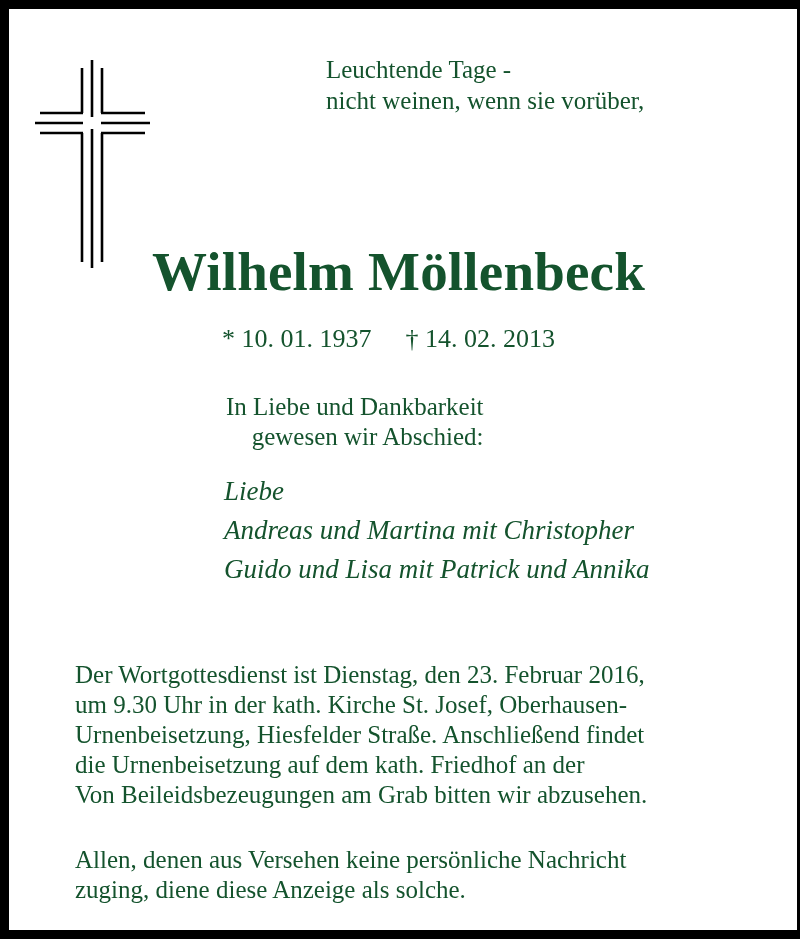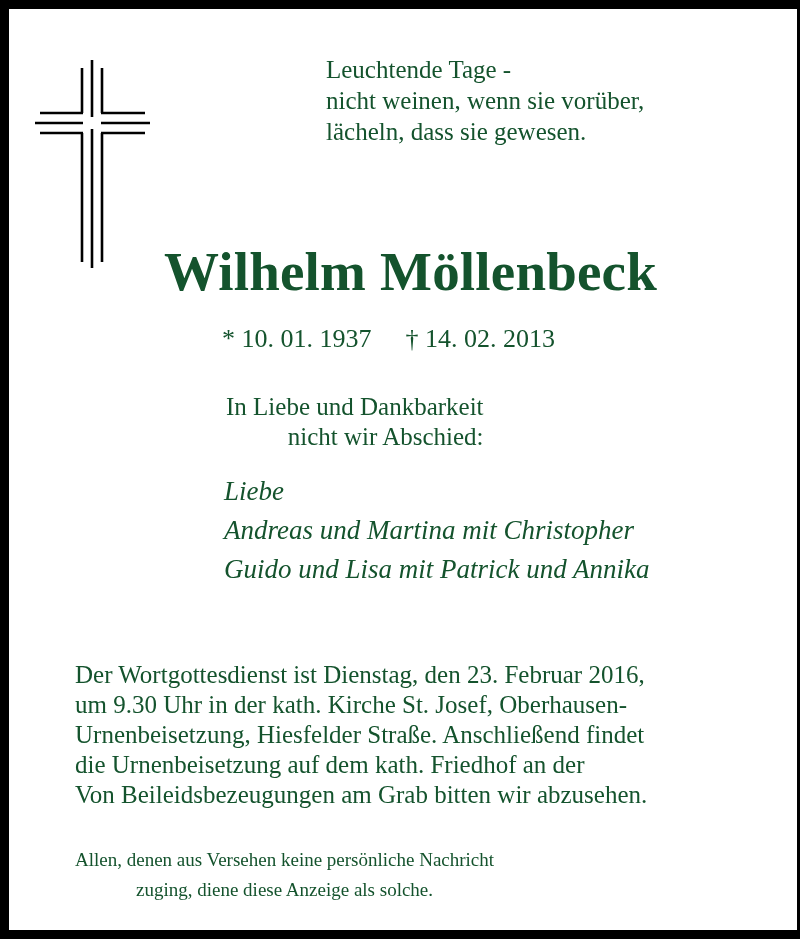--- a/index.html
+++ b/index.html
@@ -7,30 +7,30 @@
   .frame {
     position: absolute; left: 0; top: 0; width: 788px; height: 921px;
     border-top: 9px solid #000; border-left: 9px solid #000;
     border-right: 9px solid #000; border-bottom: 9px solid #000;
     background: #fff;
   }
   .serif { font-family: "Liberation Serif", "DejaVu Serif", serif; color: #14532d; }
   .motto { position: absolute; left: 326px; top: 54px; font-size: 25px; line-height: 31px; }
   .motto div { white-space: nowrap; }
   .cross { position: absolute; left: 30px; top: 55px; }
-  .name { position: absolute; left: 164px; top: 240px; font-size: 55px; font-weight: bold; line-height: 64px; white-space: nowrap; letter-spacing: 0.2px; }
+  .name { position: absolute; left: 152px; top: 240px; font-size: 55px; font-weight: bold; line-height: 64px; white-space: nowrap; letter-spacing: 0.2px; }
   .dates { position: absolute; left: 222px; top: 323px; font-size: 26px; line-height: 32px; white-space: nowrap; }
   .dates .sep { display: inline-block; width: 34px; }
   .farewell { position: absolute; left: 226px; top: 392px; font-size: 25px; line-height: 30px; text-align: right; }
   .farewell div { white-space: nowrap; }
   .mourners { position: absolute; left: 224px; top: 472px; font-size: 27px; line-height: 39px; font-style: italic; }
   .mourners div { white-space: nowrap; }
   .service { position: absolute; left: 75px; top: 644px; font-size: 25px; line-height: 30px; margin-top: 16px; }
   .service div { white-space: nowrap; }
-  .notice { position: absolute; left: 75px; top: 845px; font-size: 19px; line-height: 30px; text-align: center; }
+  .notice { position: absolute; left: 75px; top: 845px; font-size: 25px; line-height: 30px; }
   .notice div { white-space: nowrap; }
 </style>
 </head>
 <body>
 
 <div class="frame"></div>
 
 <svg class="cross" width="125" height="220" viewBox="30 55 125 220">
   <g stroke="#000" stroke-width="2.6" fill="none" stroke-linecap="butt">
 
@@ -49,34 +49,33 @@
     <line x1="101" y1="113" x2="145" y2="113"></line>
 
     <line x1="40" y1="133" x2="83" y2="133"></line>
     <line x1="101" y1="133" x2="145" y2="133"></line>
   </g>
 </svg>
 
 <div class="motto serif">
   <div>Leuchtende Tage -</div>
   <div>nicht weinen, wenn sie vorüber,</div>
-  <div>lächeln, dass sie gewesen.</div>
 </div>
 
 <div class="name serif">Wilhelm Möllenbeck</div>
 
 <div class="dates serif">
   <span>*</span>
   <span>10. 01. 1937</span><span class="sep"></span><span>†</span>
   <span>14. 02. 2013</span>
 </div>
 
 <div class="farewell serif">
   <div>In Liebe und Dankbarkeit</div>
-  <div>nicht wir Abschied:</div>
+  <div>gewesen wir Abschied:</div>
 </div>
 
 <div class="mourners serif">
   <div>Liebe</div>
   <div>Andreas und Martina mit Christopher</div>
   <div>Guido und Lisa mit Patrick und Annika</div>
 </div>
 
 <div class="service serif">
   <div>Der Wortgottesdienst ist Dienstag, den 23. Februar 2016,</div>

